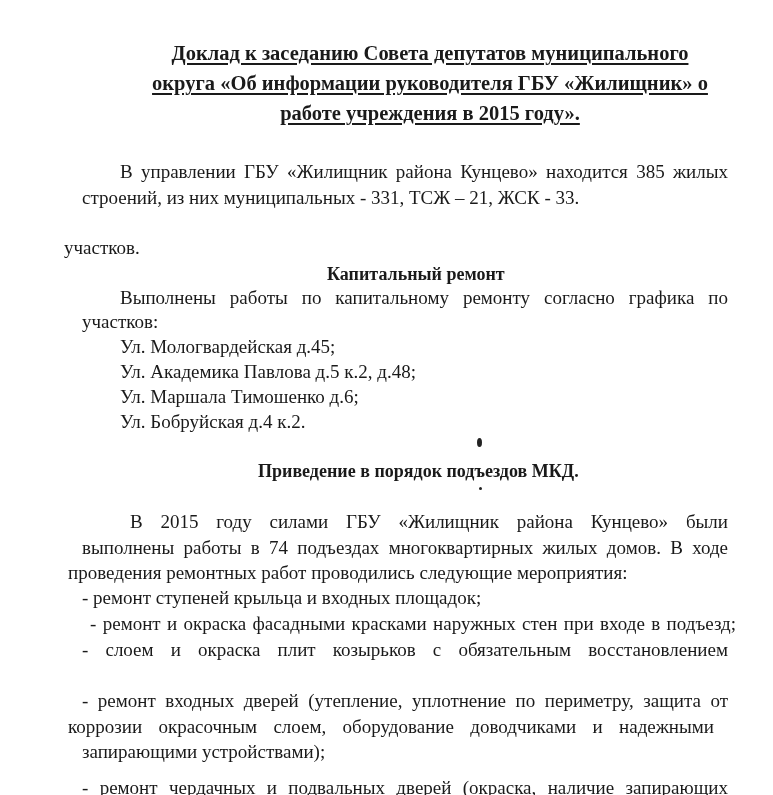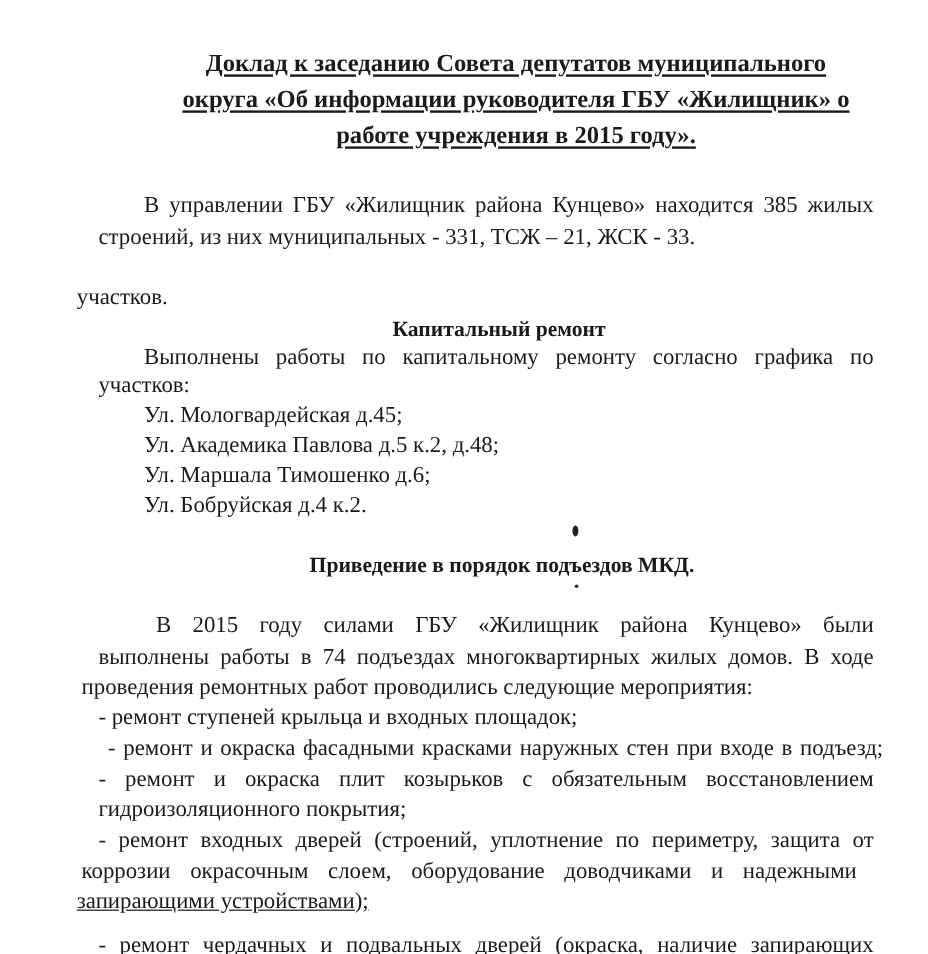--- a/index.html
+++ b/index.html
@@ -92,21 +92,20 @@
   <div class="speck" style="left:479px; top:487px; width:3px; height:3px;"></div>
 
   <div class="heading" style="left:258px; top:459px;">Приведение в порядок подъездов МКД.</div>
 
   <div class="line just" style="left:82px; top:510px; width:646px; text-indent:48px;">В 2015 году силами ГБУ «Жилищник района Кунцево» были</div>
   <div class="line just" style="left:82px; top:536px; width:646px;">выполнены работы в 74 подъездах многоквартирных жилых домов. В ходе</div>
   <div class="line" style="left:68px; top:561px;">проведения ремонтных работ проводились следующие мероприятия:</div>
 
   <div class="line" style="left:82px; top:586px;">- ремонт ступеней крыльца и входных площадок;</div>
   <div class="line just" style="left:78px; top:612px; width:646px;margin-left:12px;">- ремонт и окраска фасадными красками наружных стен при входе в подъезд;</div>
-  <div class="line just" style="left:82px; top:638px; width:646px;">- ремонт и окраска плит козырьков с обязательным восстановлением</div>
-  <div class="line" style="left:82px; top:663px;">гидроизоляционного покрытия;</div>
-  <div class="line just" style="left:82px; top:689px; width:646px;">- ремонт входных дверей (строений, уплотнение по периметру, защита от</div>
+  <div class="line just" style="left:82px; top:638px; width:646px;">- слоем и окраска плит козырьков с обязательным восстановлением</div>
+  <div class="line just" style="left:82px; top:689px; width:646px;">- ремонт входных дверей (утепление, уплотнение по периметру, защита от</div>
   <div class="line just" style="left:68px; top:715px; width:646px;">коррозии окрасочным слоем, оборудование доводчиками и надежными</div>
-  <div class="line" style="left:64px; top:740px;text-decoration:underline;">запирающими устройствами);</div>
+  <div class="line" style="left:82px; top:740px;">запирающими устройствами);</div>
   <div class="line just" style="left:82px; top:776px; width:646px;">- ремонт чердачных и подвальных дверей (окраска, наличие запирающих</div>
   <div class="line" style="left:82px; top:791px;">устройств, оснащение датчиками контроля закрытия);</div>
 
 </div>
 
 </body></html>

